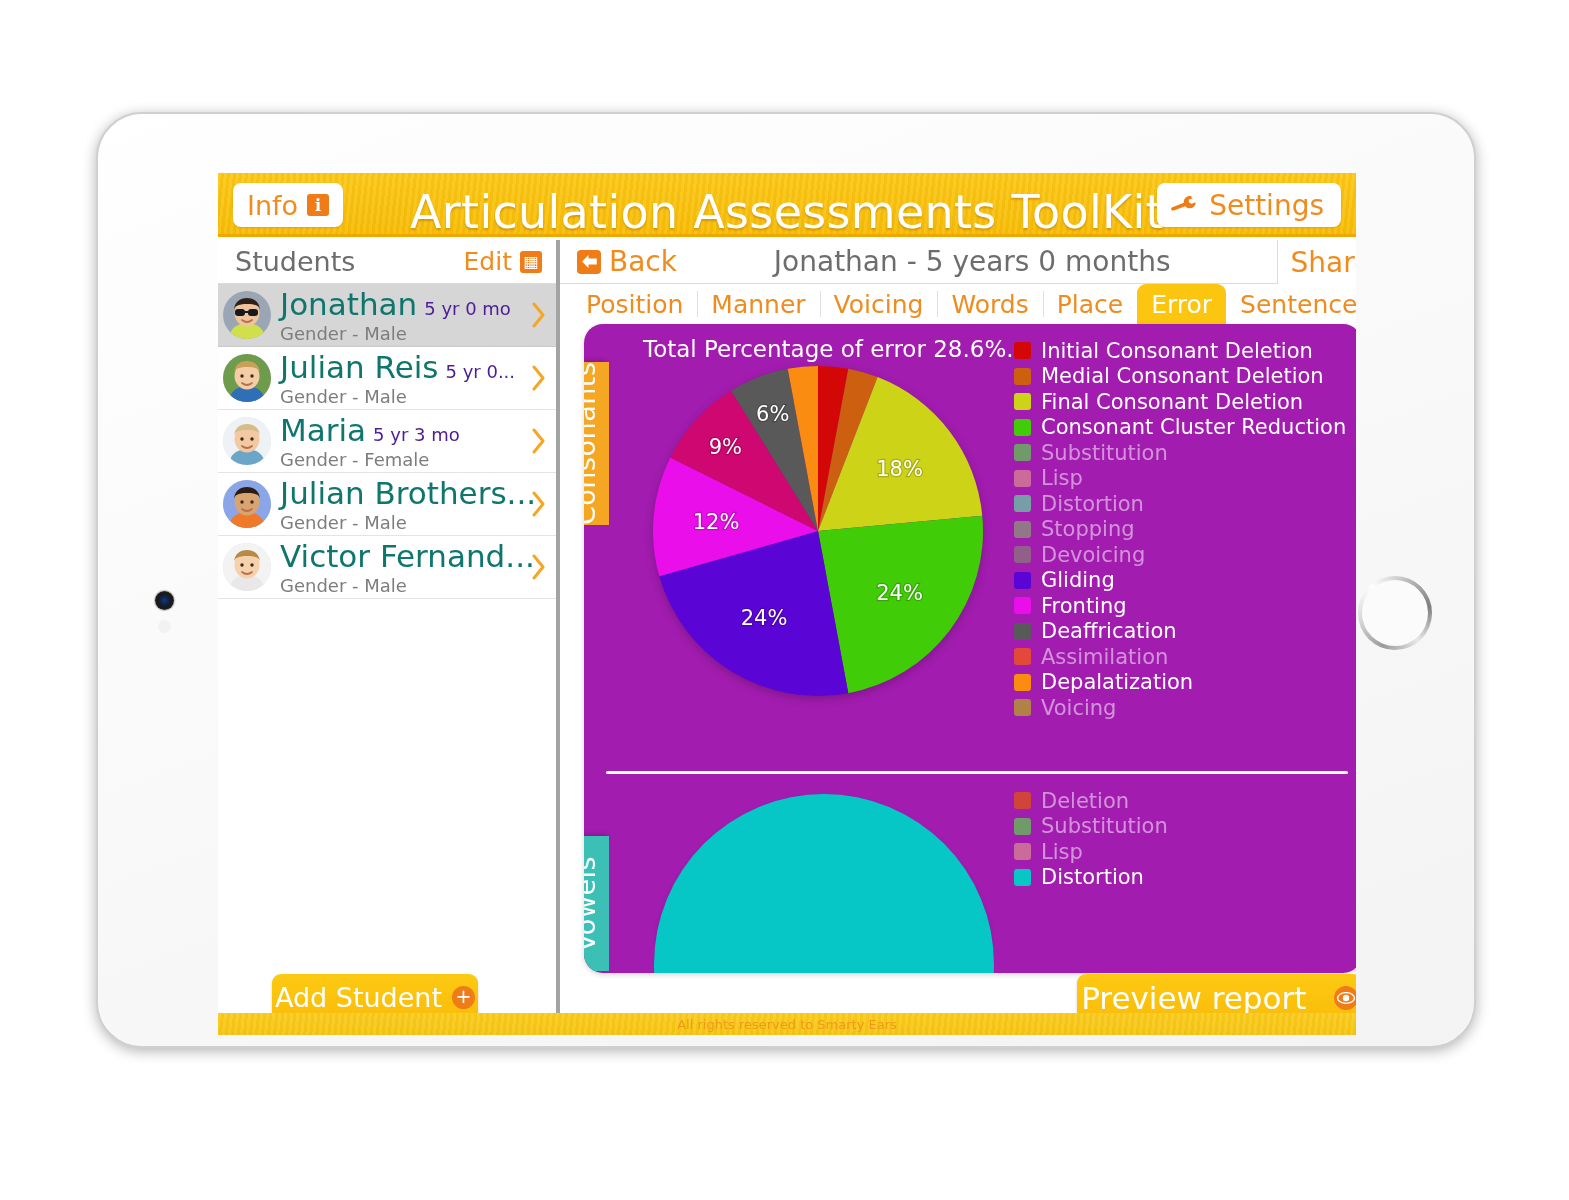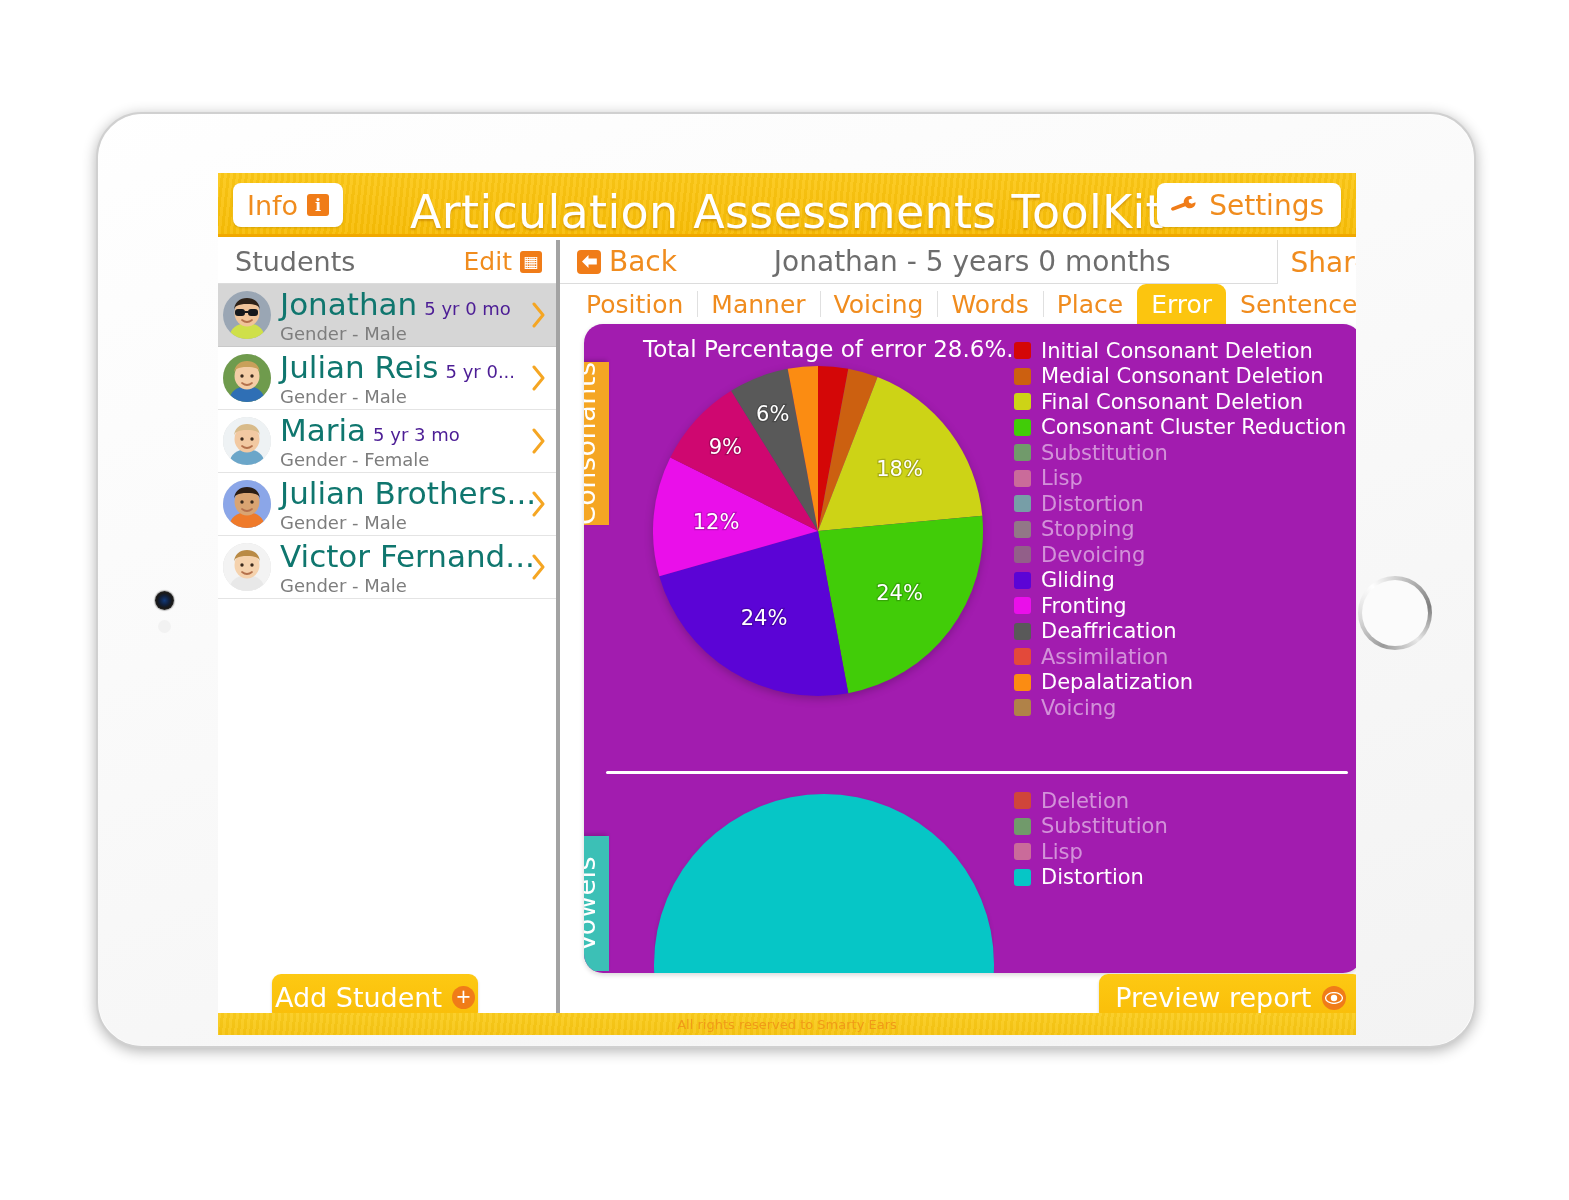--- a/index.html
+++ b/index.html
@@ -209,24 +209,24 @@
 
   .legend { position: absolute; left: 430px; top: 14px; }
   .legend.vowels { top: 464px; }
   .leg-item { display: flex; align-items: center; gap: 10px; height: 25.5px; }
   .leg-sw { width: 17px; height: 17px; border-radius: 3px; flex: none; }
   .leg-label { font-size: 21px; color: #fff; white-space: nowrap; }
   .leg-item.dim .leg-label { color: rgba(255,255,255,0.52); }
 
   .preview-btn {
     position: absolute; right: 22px; bottom: 14px;
-    height: 47px; padding: 0 16px; border-radius: 9px;
+    height: 47px; padding: 0 4px; border-radius: 9px;
     background: linear-gradient(#fdc913,#f9bd08);
-    color: #fff; font-size: 27px;
-    display: flex; align-items: center; gap: 11px;
+    color: #fff; font-size: 31px;
+    display: flex; align-items: center; gap: 28px;
     box-shadow: 0 2px 3px rgba(0,0,0,0.18);
   }
   .eye-badge {
     width: 24px; height: 24px; border-radius: 50%; background: #f07c18;
     display: flex; align-items: center; justify-content: center;
   }
 
   .footer {
     position: absolute; left: 0; right: 0; bottom: 0; height: 22px;
     background:

